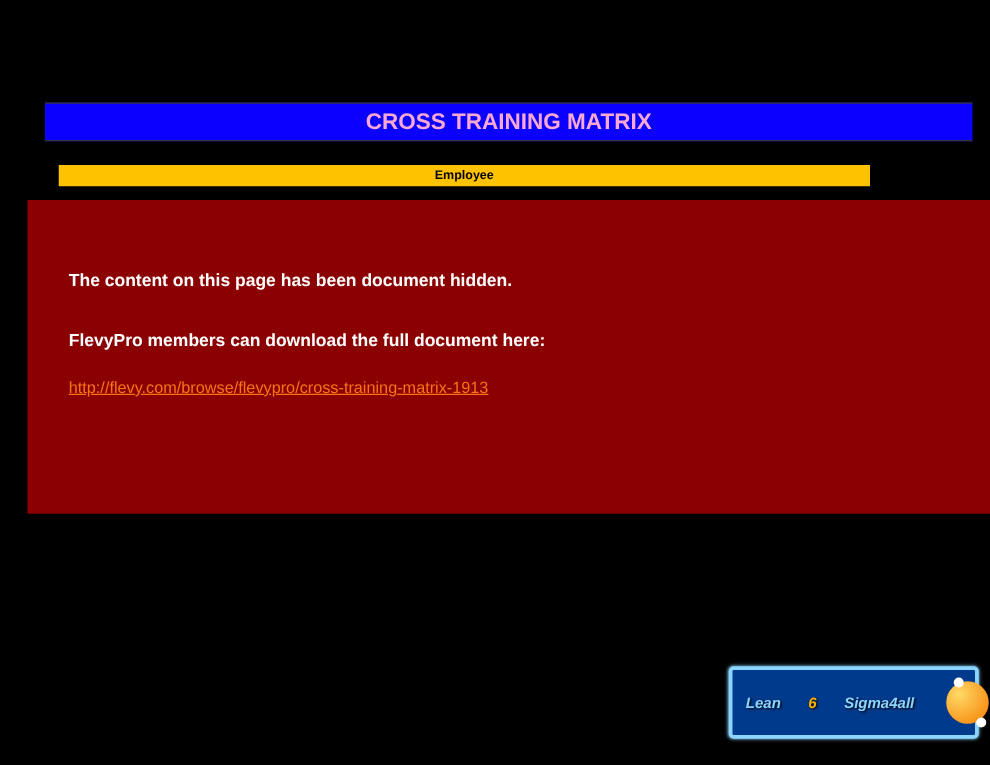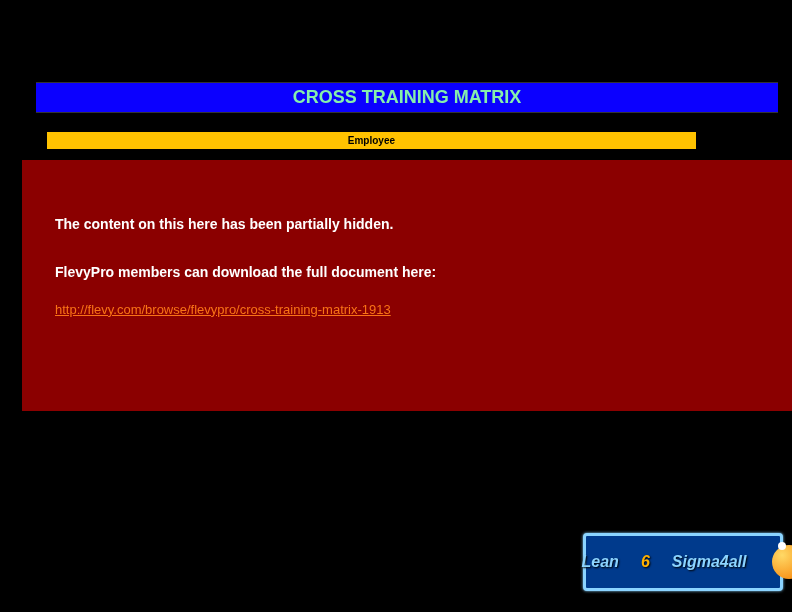--- a/index.html
+++ b/index.html
@@ -6,21 +6,21 @@
   body {
     width: 792px;
     height: 612px;
     background: #000;
     font-family: Arial, sans-serif;
     position: relative;
     overflow: hidden;
   }
   .title-bar {
     background: #0b00ff;
-    color: #86efac;
+    color: #f9a8d4;
     text-align: center;
     font-weight: bold;
     font-size: 18px;
     padding: 4px 0;
     margin: 60px 14px 0 14px;
     border-top: 1px solid #333;
     border-bottom: 1px solid #333;
   }
   .header-row {
     display: flex;
@@ -65,21 +65,21 @@
     display: flex;
     align-items: center;
     justify-content: center;
     gap: 4px;
     box-shadow: 0 0 3px #8bd4ff;
   }
   .logo-text {
     font-family: "Comic Sans MS", cursive, sans-serif;
     font-style: italic;
     font-weight: bold;
-    font-size: 16px;
+    font-size: 12px;
     color: #8bd4ff;
     text-shadow: 1px 1px 2px #000;
     white-space: nowrap;
     text-align: center;
   }
   .logo-text .six { color: #ffb000; }
   .logo-icon {
     width: 34px;
     height: 34px;
     background: radial-gradient(circle at 30% 30%, #ffd966, #f57c00);
@@ -102,21 +102,21 @@
 </head>
 <body>
 
 <div class="title-bar">CROSS TRAINING MATRIX</div>
 
 <div class="header-row">
   <div class="header-cell">Employee</div>
 </div>
 
 <div class="overlay">
-  <div class="msg-line">The content on this here has been partially hidden.</div>
+  <div class="msg-line">The content on this page has been document hidden.</div>
   <div class="msg-line">FlevyPro members can download the full document here:</div>
   <a href="#">http://flevy.com/browse/flevypro/cross-training-matrix-1913</a>
 </div>
 
 <div class="logo">
   <span class="logo-text">
     <span>Lean</span><span class="six">6</span><span>Sigma4all</span>
   </span>
   <span class="logo-icon"></span>
 </div>

